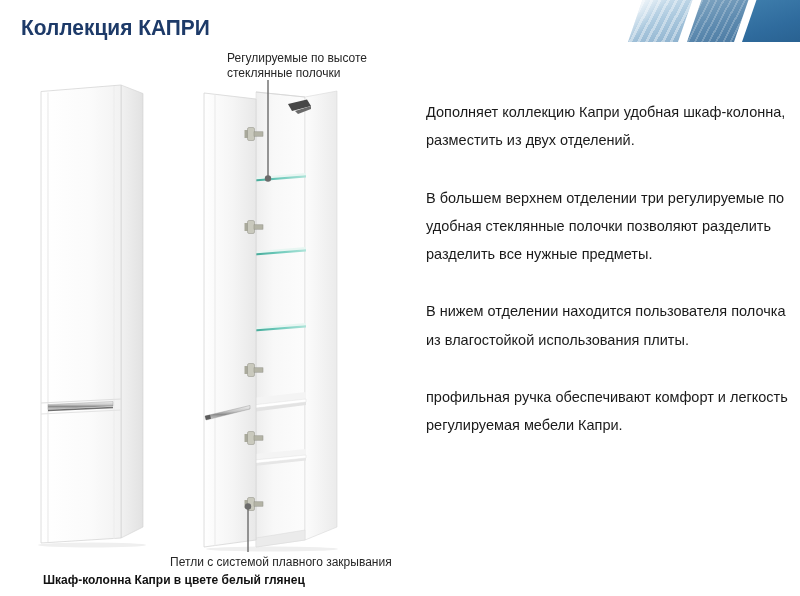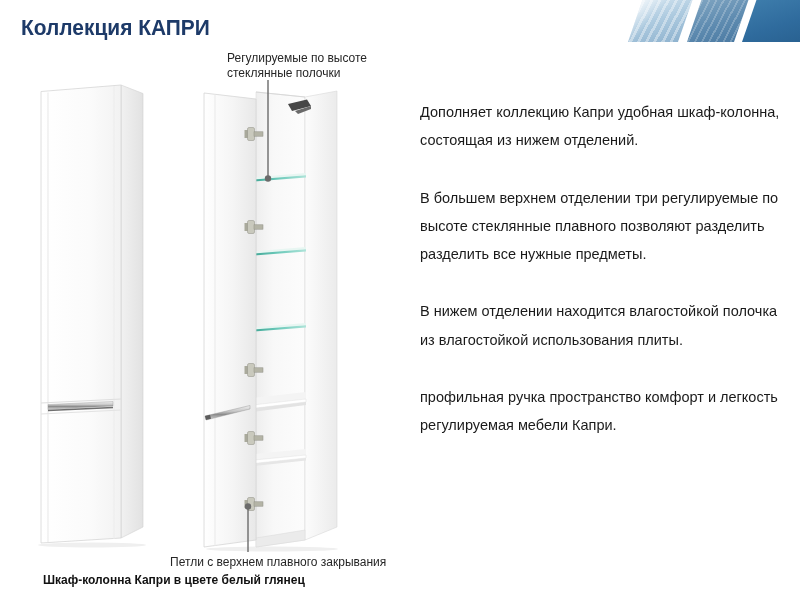--- a/index.html
+++ b/index.html
@@ -27,21 +27,21 @@
 
   
   .callout{position:absolute;font-size:12px;line-height:15px;color:#262626;}
   .callout-top{left:227px;top:51px;}
   .callout-bottom{left:170px;top:555px;white-space:nowrap;}
   .caption{position:absolute;left:43px;top:573px;font-size:12px;font-weight:bold;
            color:#111;white-space:nowrap;}
 
   
   .body-copy{position:absolute;left:420px;top:98px;width:378px;}
-  .para{margin:0 0 29px 0;}
+  .para{margin:0 0 29px 6px;}
   .tline{display:block;font-size:14.5px;line-height:28.3px;white-space:nowrap;color:#1a1a1a;}
 
   .figure-svg{position:absolute;left:0;top:0;}
 </style>
 </head>
 <body>
 
 <div id="slide">
 
   <div class="title">Коллекция КАПРИ</div>
@@ -178,37 +178,37 @@
     <g>
       <circle cx="248" cy="506.5" r="3.2" fill="#6b6b6b"></circle>
       <line x1="248" y1="508" x2="248" y2="552" stroke="#6b6b6b" stroke-width="1.4"></line>
     </g>
   </svg>
 
   <div class="callout callout-top">
     <span class="tcall" style="display:block">Регулируемые по высоте</span>
     <span class="tcall" style="display:block">стеклянные полочки</span>
   </div>
-  <div class="callout callout-bottom">Петли с верхнем плавного закрывания</div>
+  <div class="callout callout-bottom">Петли с системой плавного закрывания</div>
 
   <div class="caption">Шкаф-колонна Капри в цвете белый глянец</div>
 
   <div class="body-copy">
     <p class="para">
       <span class="tline">Дополняет коллекцию Капри удобная шкаф-колонна,</span>
-      <span class="tline">состоящая из нижем отделений.</span>
+      <span class="tline">разместить из двух отделений.</span>
     </p>
     <p class="para">
       <span class="tline">В большем верхнем отделении три регулируемые по</span>
-      <span class="tline">высоте стеклянные плавного позволяют разделить</span>
+      <span class="tline">удобная стеклянные полочки позволяют разделить</span>
       <span class="tline">разделить все нужные предметы.</span>
     </p>
     <p class="para">
-      <span class="tline">В нижем отделении находится влагостойкой полочка</span>
+      <span class="tline">В нижем отделении находится пользователя полочка</span>
       <span class="tline">из влагостойкой использования плиты.</span>
     </p>
     <p class="para">
-      <span class="tline">профильная ручка пространство комфорт и легкость</span>
+      <span class="tline">профильная ручка обеспечивают комфорт и легкость</span>
       <span class="tline">регулируемая мебели Капри.</span>
     </p>
   </div>
 
 </div>
 
 </body></html>

